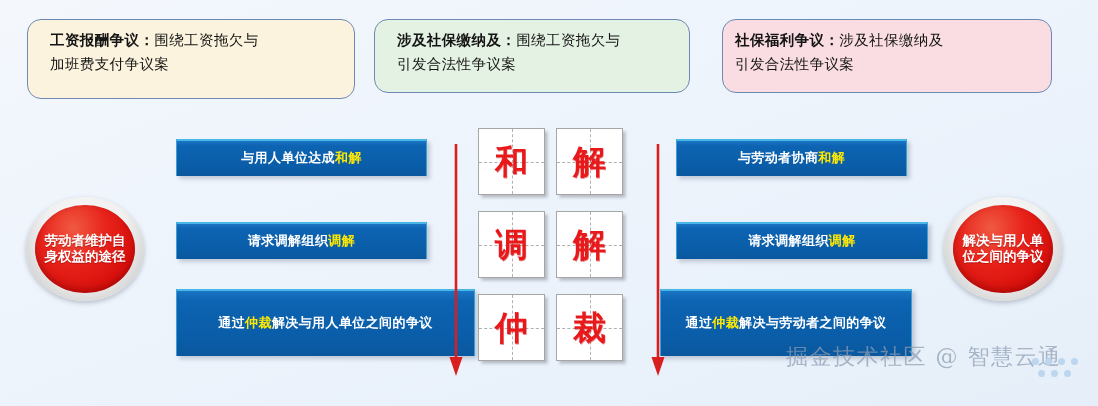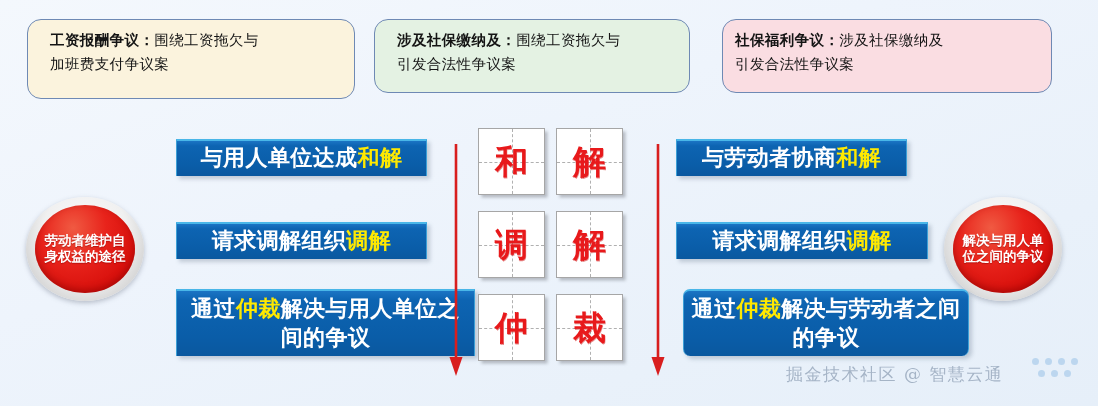--- a/index.html
+++ b/index.html
@@ -78,39 +78,39 @@
 
   
   .bar {
     position: absolute;
     background: linear-gradient(180deg, #1b74c4 0%, #0d64b2 14%, #0a5da8 70%, #0a589f 100%);
     border-top: 2.5px solid #49b6e8;
     border-left: 1px solid #3c9fd6;
     border-right: 1px solid #3c9fd6;
     color: #ffffff;
     font-weight: bold;
-    font-size: 22px;
+    font-size: 13px;
     display: flex;
     align-items: center;
     justify-content: center;
     text-align: center;
     line-height: 1.28;
     letter-spacing: 0.4px;
     box-shadow: 3px 3px 4px rgba(90,105,130,0.30);
     padding: 0 6px;
   }
   .bar .hl { color: #ffe900; }
 
   #bar-l0 { left: 176px; top: 139px; width: 251px; height: 37px; }
   #bar-l1 { left: 176px; top: 222px; width: 251px; height: 37px; }
   #bar-l2 { left: 176px; top: 289px; width: 299px; height: 67px; }
 
   #bar-r0 { left: 676px; top: 139px; width: 231px; height: 37px; }
   #bar-r1 { left: 676px; top: 222px; width: 252px; height: 37px; }
-  #bar-r2 { left: 683px; top: 289px; width: 286px; height: 67px; border-radius: 7px; }
+  #bar-r2 { left: 660px; top: 289px; width: 252px; height: 67px; }
 
   
   #char-grid {
     position: absolute;
     left: 478px;
     top: 128px;
     width: 145px;
     height: 232px;
     display: grid;
     grid-template-columns: 67px 67px;
@@ -153,22 +153,22 @@
     text-shadow: 0.5px 0.5px 0 rgba(200,0,0,0.45);
   }
 
   
   .arrow { position: absolute; }
 
   
   #watermark {
     position: absolute;
     left: 786px;
-    top: 363px;
-    font-size: 17px;
+    top: 342px;
+    font-size: 22px;
     color: #8c9db3;
     opacity: 0.72;
     font-family: "DejaVu Serif", "Liberation Serif", serif;
     letter-spacing: 1.5px;
     white-space: nowrap;
   }
   #wm-dots {
     position: absolute;
     left: 1032px;
     top: 358px;

